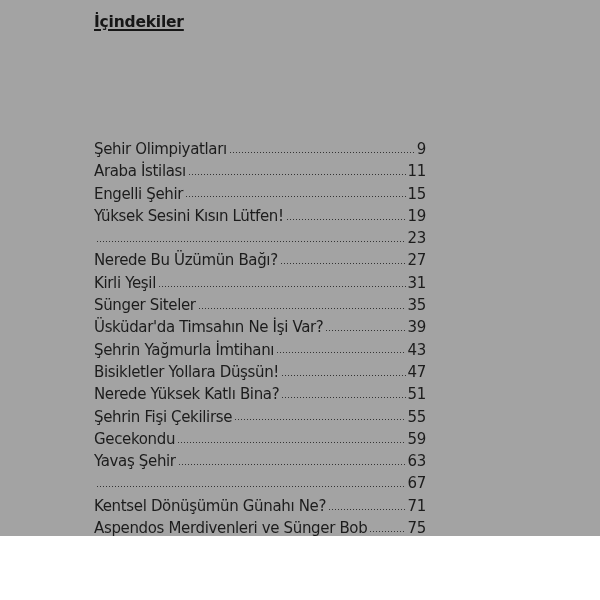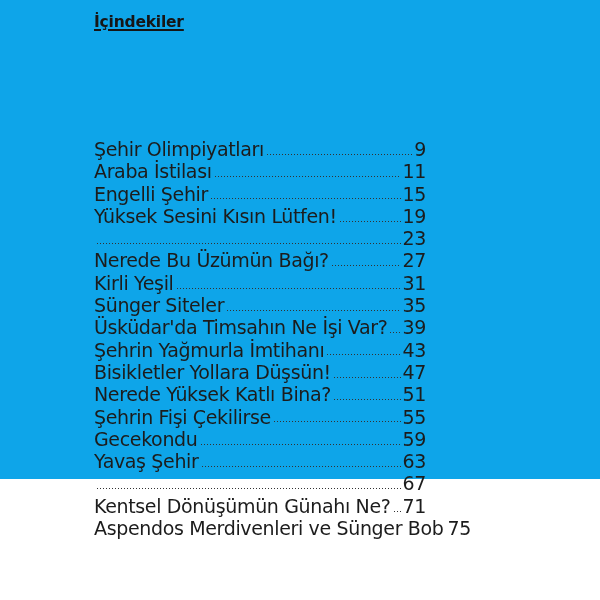--- a/index.html
+++ b/index.html
@@ -11,22 +11,22 @@
       width: 600px;
       height: 600px;
       position: relative;
       overflow: hidden;
       font-family: "DejaVu Sans", "Liberation Sans", sans-serif;
       color: #1c1c1c;
     }
     .page {
       position: absolute;
       left: 0; top: 0;
-      width: 600px; height: 479px;
-      background: #0ea5e9;
+      width: 600px; height: 536px;
+      background: #a3a3a3;
     }
     .toc-title {
       position: absolute;
       left: 94px;
       top: 13px;
       font-size: 15.5px;
       font-weight: bold;
       text-decoration: underline;
       text-underline-offset: 2px;
       text-decoration-thickness: 1.5px;
@@ -40,21 +40,21 @@
       width: 332px;
       margin: 0;
       padding: 0;
       list-style: none;
     }
     .toc-entry {
       display: flex;
       align-items: baseline;
       height: 22.3px;
       line-height: 22.3px;
-      font-size: 19px;
+      font-size: 15px;
       letter-spacing: -0.35px;
       white-space: nowrap;
       cursor: pointer;
     }
     .toc-entry .label {
       flex: 0 0 auto;
       color: #1c1c1c;
     }
     .toc-entry .leader {
       flex: 1 1 auto;

